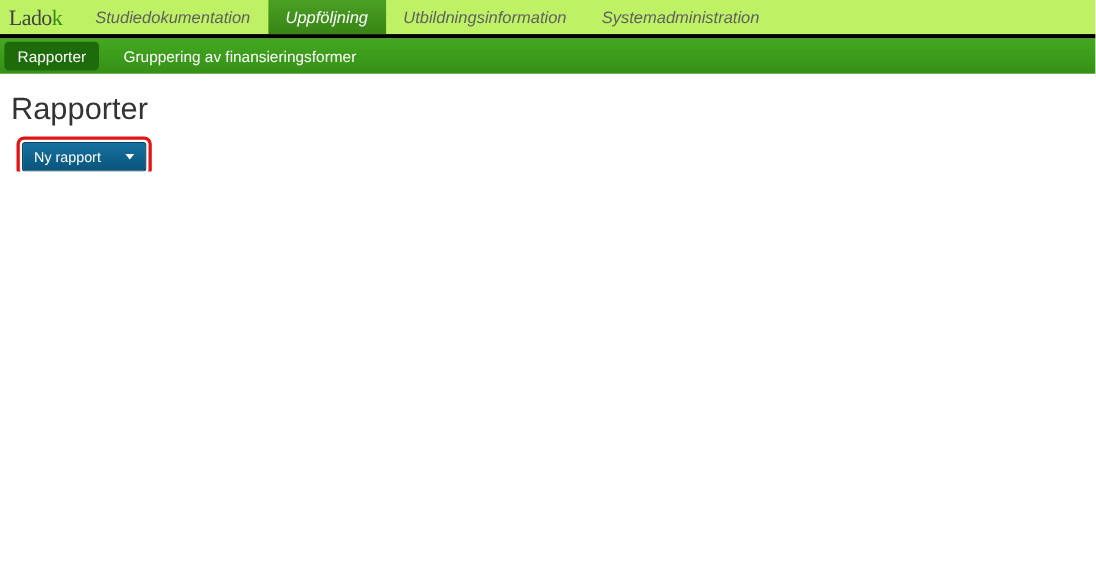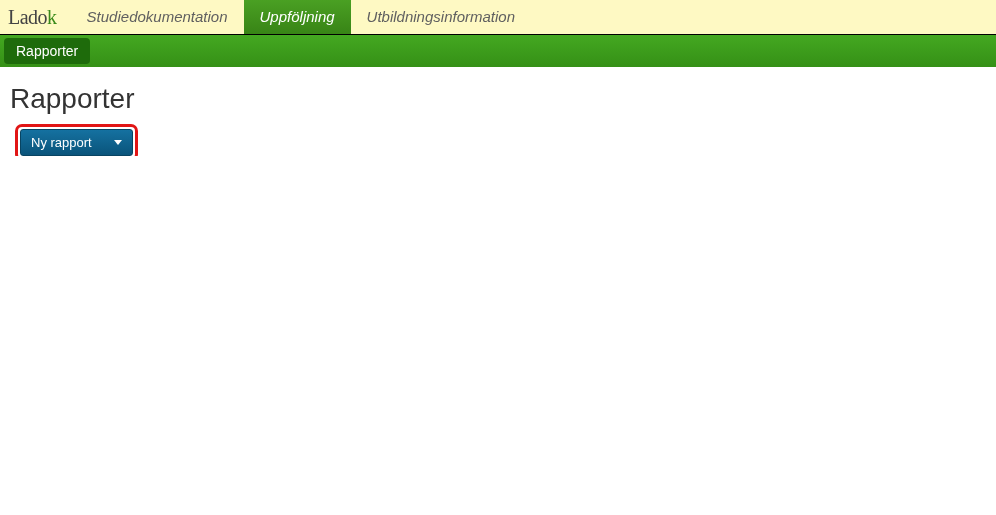--- a/index.html
+++ b/index.html
@@ -8,22 +8,22 @@
     font-size: 14px;
     background: #fff;
     color: #333;
     width: 996px;
   }
 
   
   .topbar {
     display: flex;
     align-items: stretch;
-    background: #fef9c3;
-    border-bottom: 1px solid #000000;
+    background: #bef264;
+    border-bottom: 4px solid #000000;
     height: 35px;
   }
   .logo {
     padding: 6px 14px 0 8px;
     font-size: 20px;
     font-weight: 500;
     font-family: Georgia, serif;
     color: #434343;
     letter-spacing: -0.5px;
   }
@@ -192,24 +192,26 @@
 </head>
 <body>
 
 <div class="topbar">
   <div class="logo">
     <span>Lado</span><span class="k">k</span>
   </div>
   <div class="nav-tab">Studiedokumentation</div>
   <div class="nav-tab active">Uppföljning</div>
   <div class="nav-tab">Utbildningsinformation</div>
+  <div class="nav-tab">Systemadministration</div>
 </div>
 
 <div class="subbar">
   <div class="subtab active">Rapporter</div>
+  <div class="subtab">Gruppering av finansieringsformer</div>
 </div>
 
 <h1 class="page-title">Rapporter</h1>
 
 <div class="content">
 
   <span class="red-highlight" style="display:inline-block;">
     <button class="btn-primary">
       <span>Ny rapport</span>
       <span class="caret"></span>

